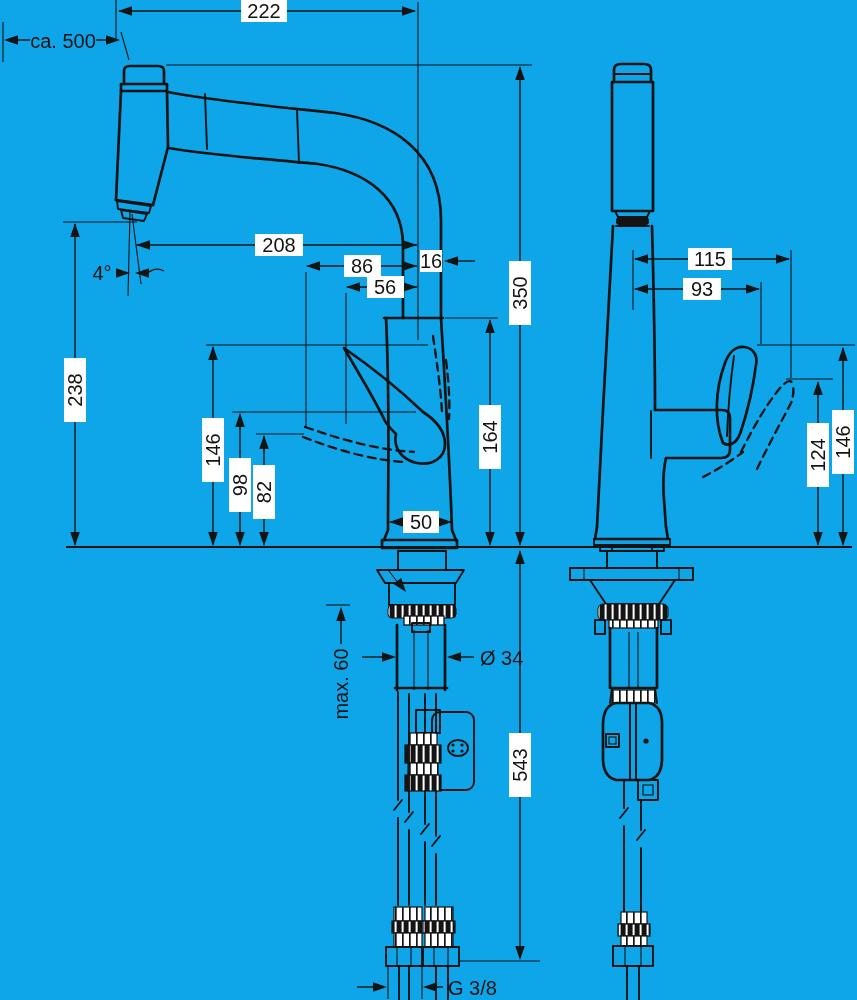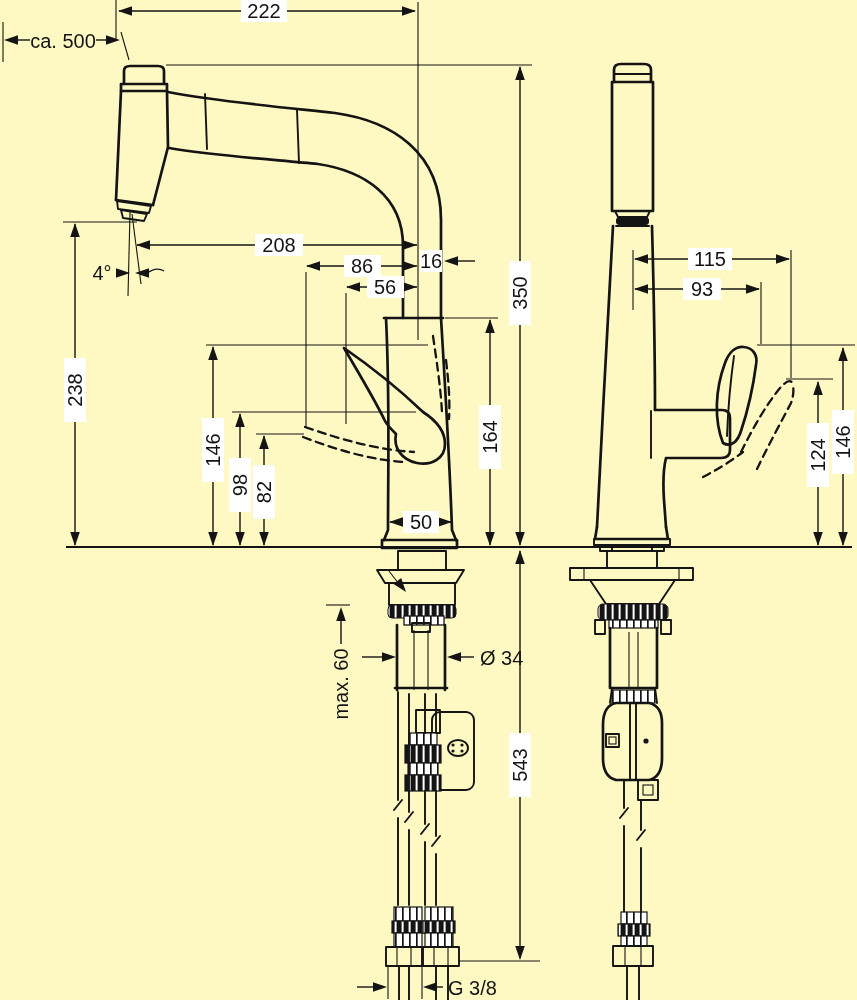--- a/index.html
+++ b/index.html
@@ -1,16 +1,16 @@
 <!DOCTYPE html>
 <html><head>
 <meta charset="utf-8">
 <style>
   html,body{margin:0;padding:0;background:#fff;}
-  .stage{width:857px;height:1000px;position:relative;background:#fef9c3;overflow:hidden;
+  .stage{width:857px;height:1000px;position:relative;background:#0ea5e9;overflow:hidden;
          font-family:"Liberation Sans",sans-serif;}
   svg{display:block;}
   
   .o  {fill:none;stroke:#141414;stroke-width:2.7;stroke-linecap:round;stroke-linejoin:round;}
   .o2 {fill:none;stroke:#141414;stroke-width:1.9;stroke-linecap:round;stroke-linejoin:round;}
   .fillb{fill:#141414;stroke:none;}
   
   .d  {fill:none;stroke:#141414;stroke-width:1.4;}
   .dt {fill:none;stroke:#141414;stroke-width:1.1;}
   .dash{fill:none;stroke:#141414;stroke-width:2.3;stroke-dasharray:8 5.5;stroke-linecap:round;}

